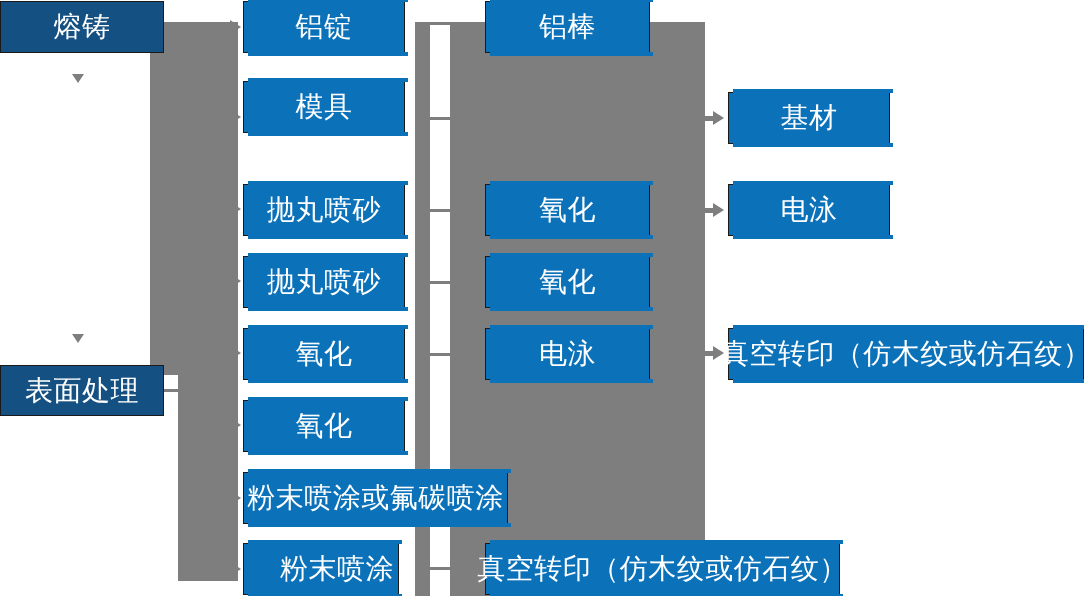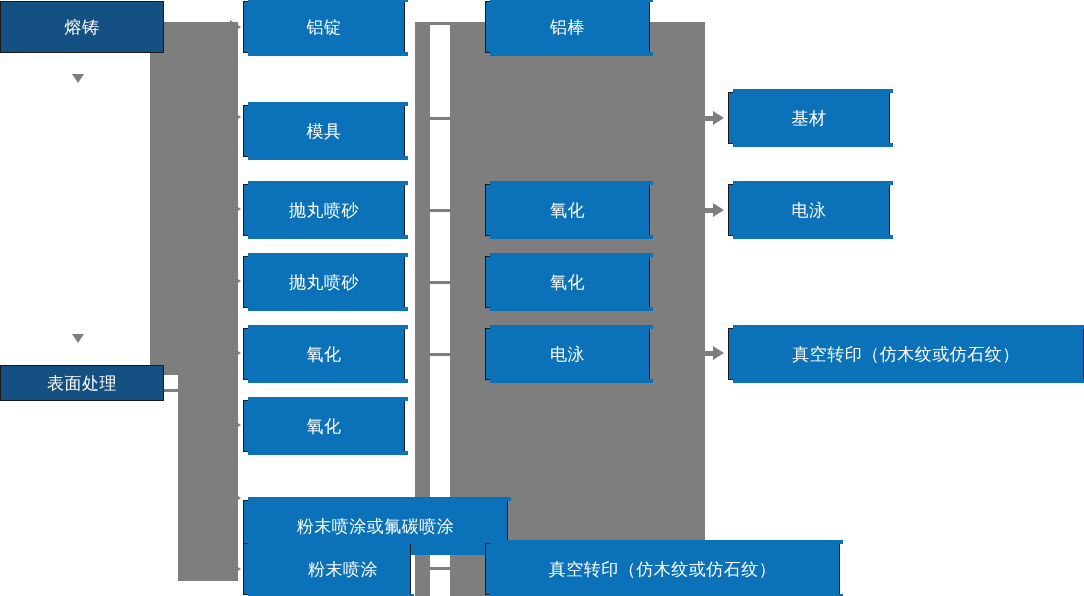--- a/index.html
+++ b/index.html
@@ -18,21 +18,21 @@
 
   
   .node {
     position: absolute;
     box-sizing: border-box;
     display: flex;
     align-items: center;
     justify-content: center;
     color: #ffffff;
     border: 1px solid #1a1a1a;
-    font-size: 17px;
+    font-size: 28px;
     line-height: 1;
     letter-spacing: 0.5px;
     white-space: nowrap;
     z-index: 5;
   }
   .node.dark  { background: #155082; }
   .node.mid   { background: #0B72BA; }
 
   
   .node.plate::after {
@@ -133,46 +133,46 @@
   <div class="stem-r" style="left:705px; top:116px; width:10px;"></div>
   <div class="arrow-r" style="left:713px; top:111px;"></div>
   <div class="stem-r" style="left:705px; top:208px; width:10px;"></div>
   <div class="arrow-r" style="left:713px; top:203px;"></div>
   <div class="stem-r" style="left:705px; top:351px; width:10px;"></div>
   <div class="arrow-r" style="left:713px; top:346px;"></div>
 
   <div class="node dark" style="left:0px; top:1px; width:164px; height:52px;">
     <span>熔铸</span>
   </div>
-  <div class="node dark" style="left:0px; top:365px; width:164px; height:36px;">
+  <div class="node dark" style="left:0px; top:365px; width:164px; height:51px;">
     <span>表面处理</span>
   </div>
 
   <div class="node mid plate" style="left:243px; top:1px; width:162px; height:52px;text-align:center;">
     <span>铝锭</span>
   </div>
-  <div class="node mid plate" style="left:243px; top:105px; width:162px; height:52px;">
+  <div class="node mid plate" style="left:243px; top:81px; width:162px; height:52px;">
     <span>模具</span>
   </div>
   <div class="node mid plate" style="left:243px; top:184px; width:162px; height:52px;">
     <span>抛丸喷砂</span>
   </div>
   <div class="node mid plate" style="left:243px; top:256px; width:162px; height:52px;">
     <span>抛丸喷砂</span>
   </div>
   <div class="node mid plate" style="left:243px; top:328px; width:162px; height:52px;">
     <span>氧化</span>
   </div>
   <div class="node mid plate" style="left:243px; top:400px; width:162px; height:52px;">
     <span>氧化</span>
   </div>
-  <div class="node mid plate" style="left:243px; top:500px; width:265px; height:52px;">
+  <div class="node mid plate" style="left:243px; top:472px; width:265px; height:52px;">
     <span>粉末喷涂或氟碳喷涂</span>
   </div>
-  <div class="node mid plate" style="left:243px; top:543px; width:168px; height:52px;padding-left:32px;">
+  <div class="node mid plate" style="left:243px; top:543px; width:156px; height:52px;padding-left:32px;">
     <span>粉末喷涂</span>
   </div>
 
   <div class="node mid plate" style="left:485px; top:1px; width:165px; height:52px;text-align:right;">
     <span>铝棒</span>
   </div>
   <div class="node mid plate" style="left:485px; top:184px; width:165px; height:52px;">
     <span>氧化</span>
   </div>
   <div class="node mid plate" style="left:485px; top:256px; width:165px; height:52px;">

